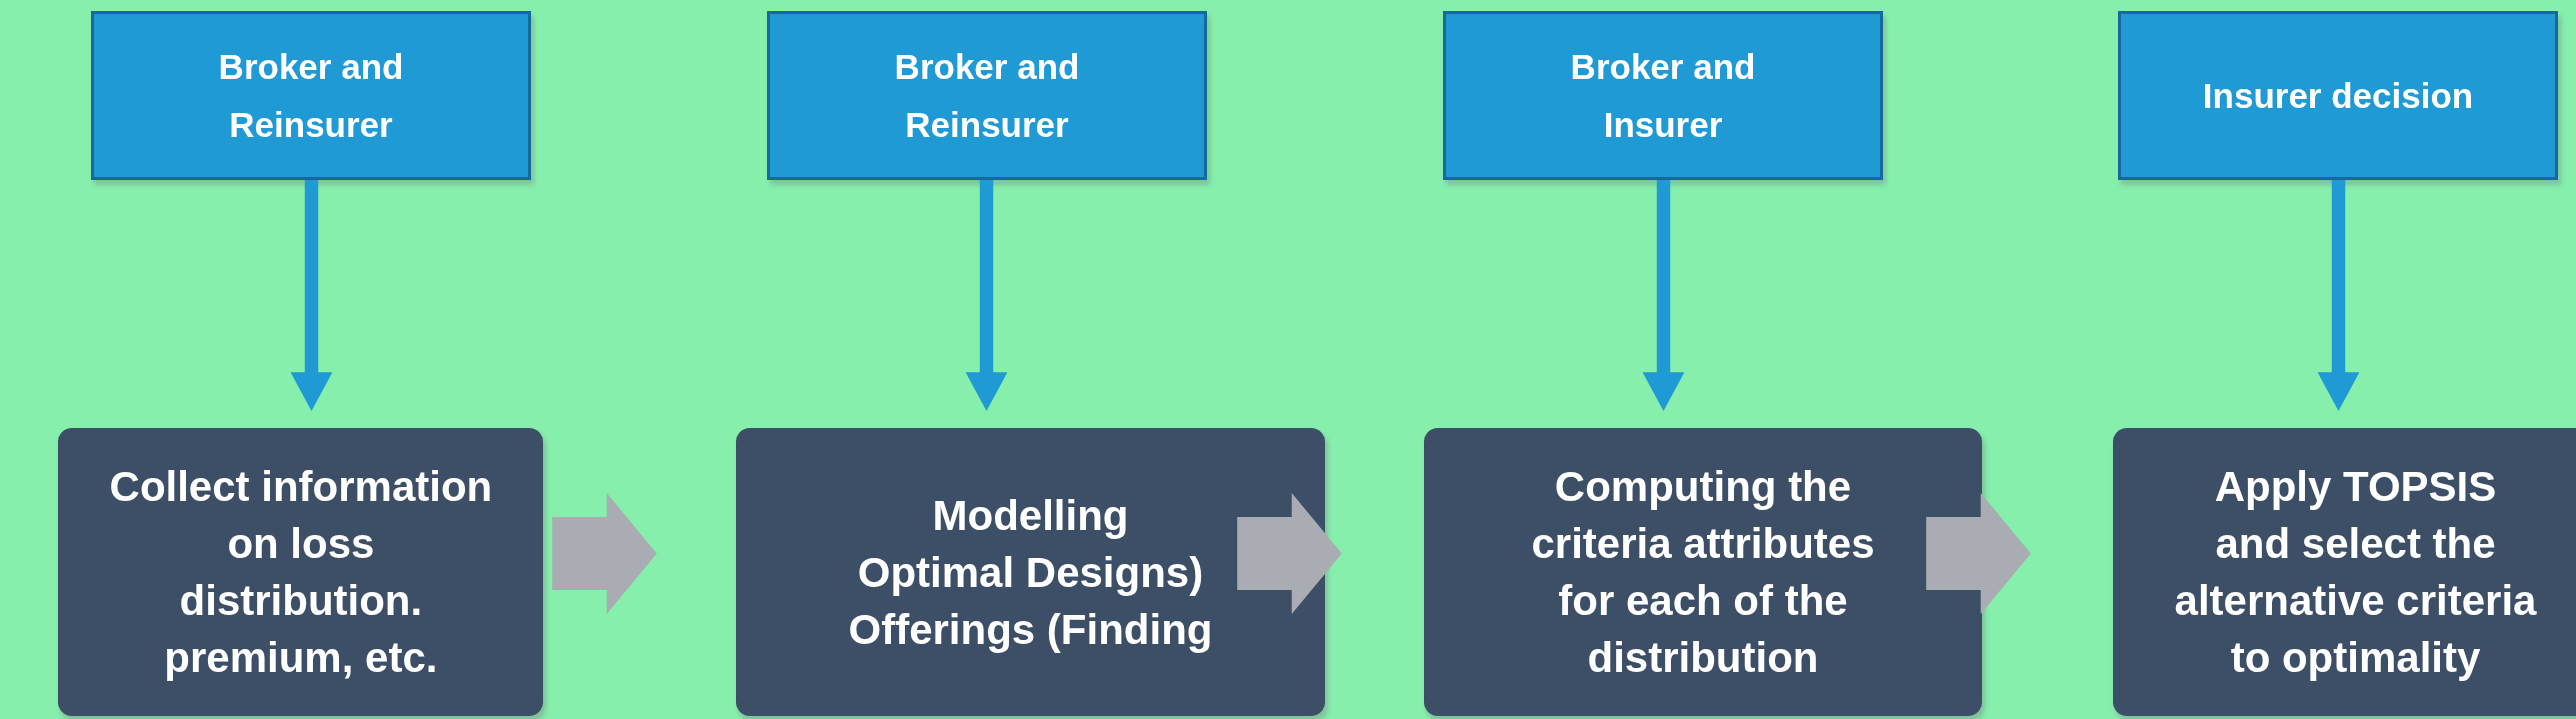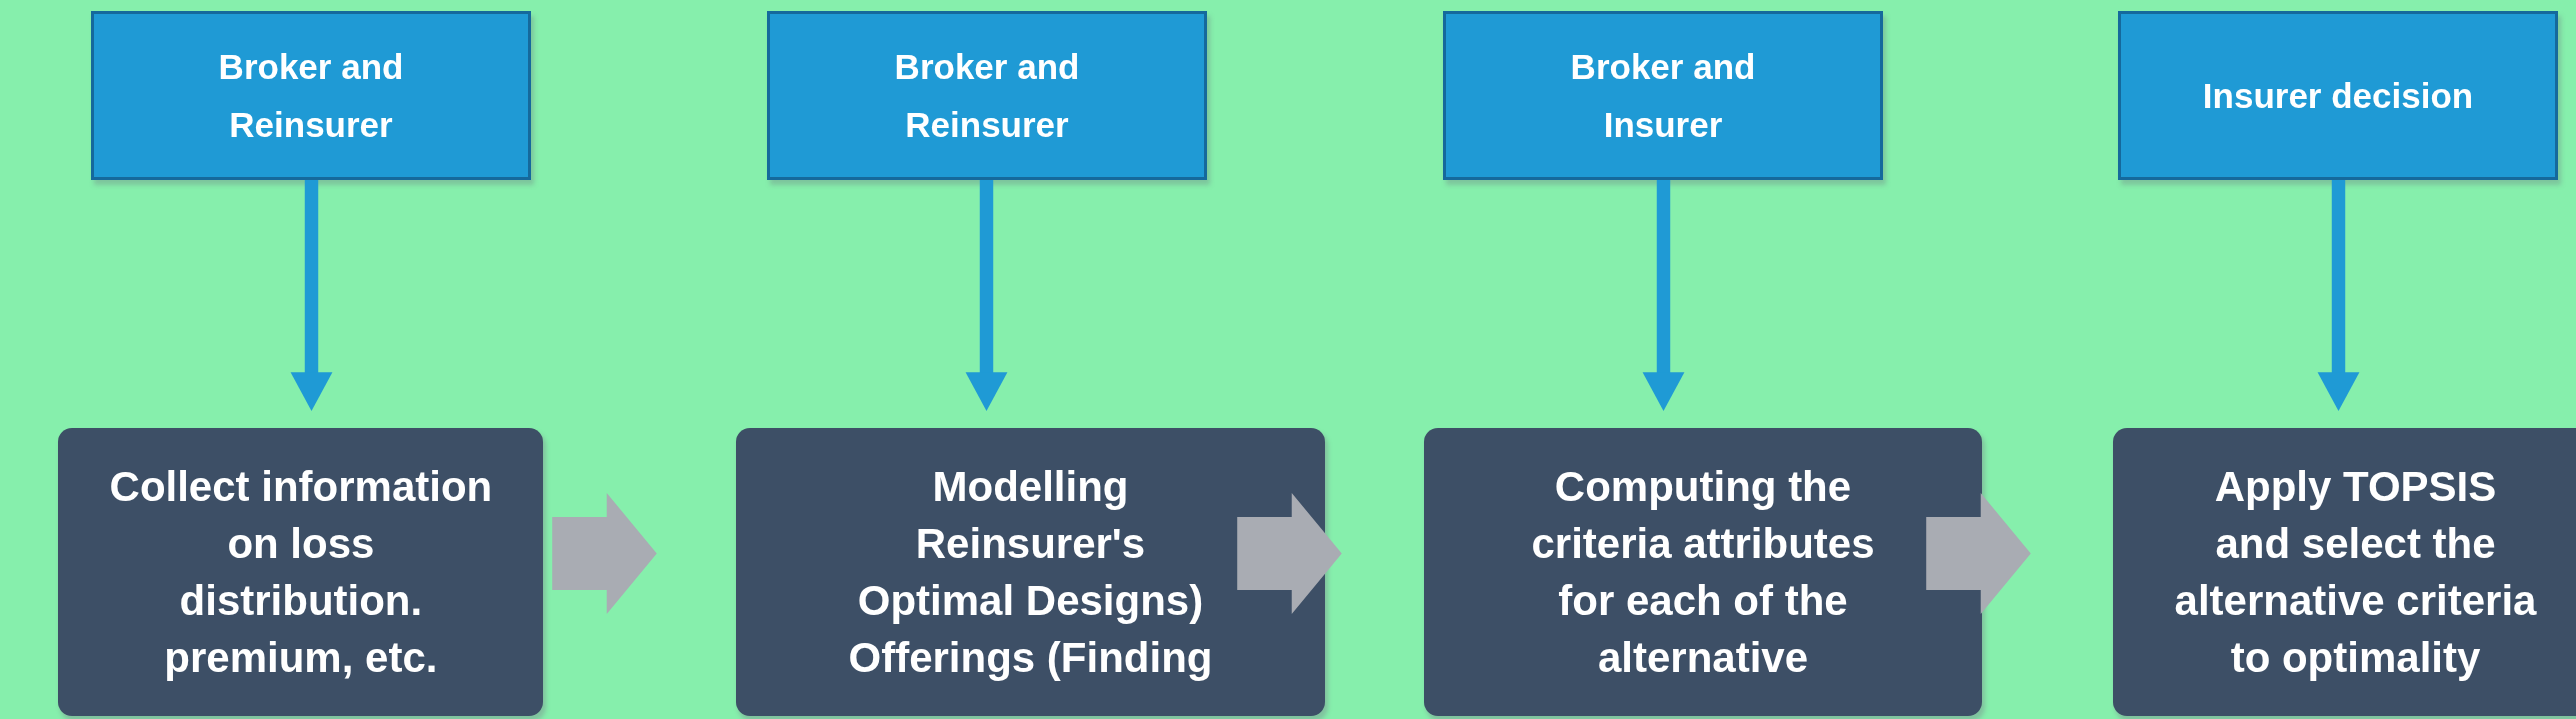--- a/index.html
+++ b/index.html
@@ -113,21 +113,20 @@
     <div class="line">Reinsurer</div>
   </div>
   <div class="down-connector" style="left:964px;">
     <svg viewBox="0 0 60 309" aria-hidden="true">
       <rect class="shape" x="21" y="0" width="18" height="259"></rect>
       <polygon class="shape" points="2,257 58,257 30,309"></polygon>
     </svg>
   </div>
   <div class="process-box" style="left:700px; width:589px;">
     <div class="line">Modelling</div>
-    <div class="line">Reinsurer's</div>
     <div class="line">Optimal Designs)</div>
     <div class="line">Offerings (Finding</div>
   </div>
 
   <div class="flow-arrow" style="left:1237px;">
     <svg viewBox="0 0 140 162" aria-hidden="true">
       <polygon class="shape" points="0,32 73,32 73,0 140,81 73,162 73,130 0,130"></polygon>
     </svg>
   </div>
 
@@ -138,21 +137,21 @@
   <div class="down-connector" style="left:1641px;">
     <svg viewBox="0 0 60 309" aria-hidden="true">
       <rect class="shape" x="21" y="0" width="18" height="259"></rect>
       <polygon class="shape" points="2,257 58,257 30,309"></polygon>
     </svg>
   </div>
   <div class="process-box" style="left:1388px; width:558px;">
     <div class="line">Computing the</div>
     <div class="line">criteria attributes</div>
     <div class="line">for each of the</div>
-    <div class="line">alternative</div>
+    <div class="line">distribution</div>
   </div>
 
   <div class="flow-arrow" style="left:1926px;">
     <svg viewBox="0 0 140 162" aria-hidden="true">
       <polygon class="shape" points="0,32 73,32 73,0 140,81 73,162 73,130 0,130"></polygon>
     </svg>
   </div>
 
   <div class="actor-box" style="left:2118px;align-items:center;">
     <div class="line">Insurer decision</div>

